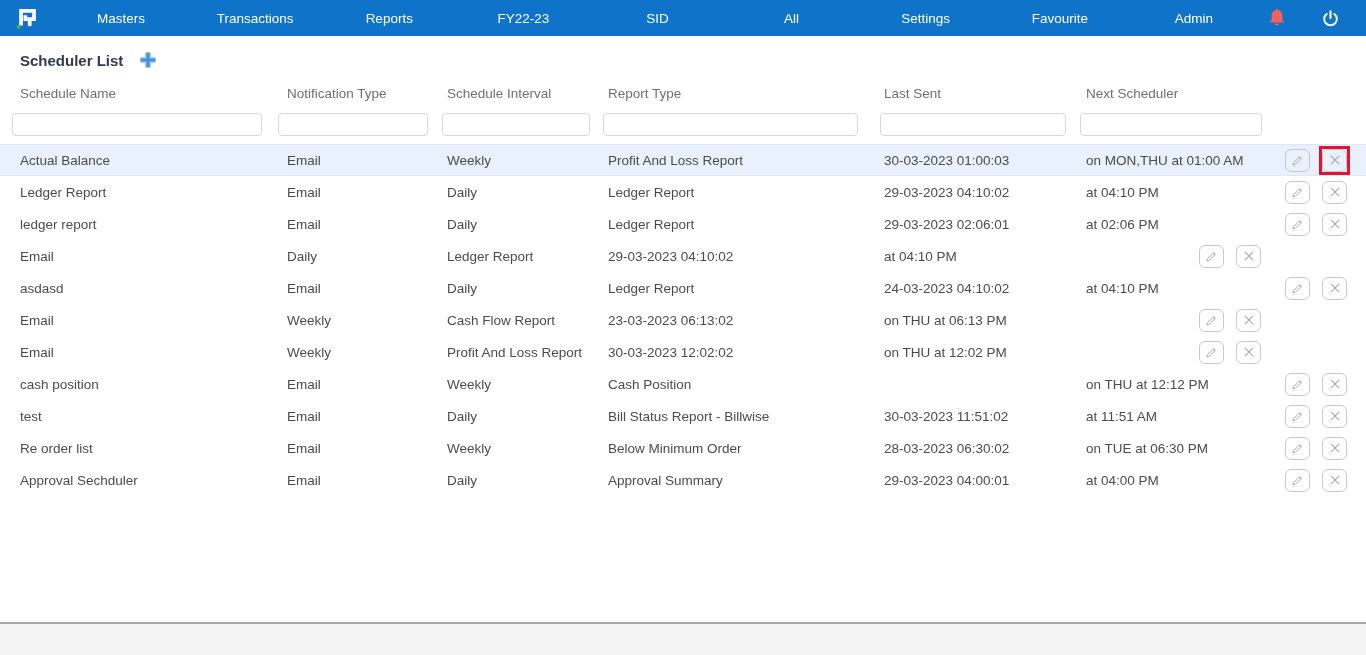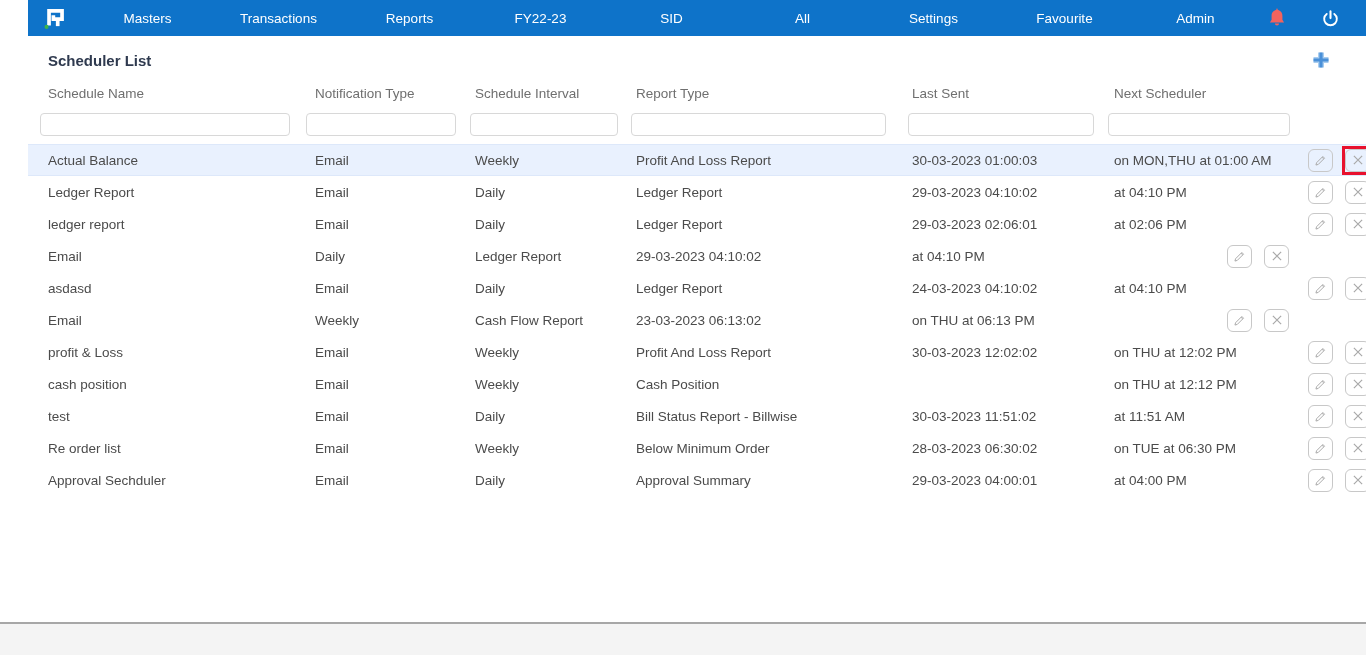--- a/index.html
+++ b/index.html
@@ -1,30 +1,30 @@
 <!DOCTYPE html>
 <html><head>
 <meta charset="utf-8">
 <style>
   * { margin:0; padding:0; box-sizing:border-box; }
   html,body { background:#ffffff; }
   body { font-family:"Liberation Sans", sans-serif; }
-  .app { position:relative; width:1366px; height:655px; background:#fff; overflow:hidden;padding-left:28px; }
+  .app { position:relative; width:1366px; height:655px; background:#fff; overflow:hidden; }
 
   
   .navbar { display:flex; align-items:center; height:36px; background:#0e73c9; }
   .logo-box { width:54px; height:36px; display:flex; align-items:center; justify-content:center; cursor:pointer; }
   .nav-items { flex:1; display:flex; align-items:center; height:100%; }
   .nav-item { flex:1; text-align:center; color:#ffffff; font-size:13.5px; height:100%;
               display:flex; align-items:center; justify-content:center; cursor:pointer; }
   .nav-right { display:flex; align-items:center; gap:34px; padding:0 26px 0 6px; height:100%; }
   .nav-icon-btn { background:none; border:none; cursor:pointer; display:flex; align-items:center; }
 
   
-  .page-head { display:flex; align-items:center; justify-content:space-between; padding:13px 20px 6px 20px; }
+  .page-head { display:flex; align-items:center; padding:13px 20px 6px 20px; }
   .page-title { font-size:15px; font-weight:bold; color:#2f3a4f; }
   .add-btn { background:none; border:none; cursor:pointer; padding:0 14px; display:flex; align-items:center; }
 
   
   .grid { display:grid; grid-template-columns:267px 160px 161px 276px 202px 194px 1fr; align-items:center; }
   .thead { padding-left:20px; height:32px; }
   .th { font-size:13.5px; color:#6f6f6f; }
   .filter-row { padding-left:12px; height:30px; margin-bottom:5px; }
   .filter-row .fcell { padding-left:0; }
   .filter-input { height:23px; border:1px solid #d8d8d8; border-radius:4px; outline:none;
@@ -254,21 +254,20 @@
           <button class="icon-btn">
             <svg width="12" height="12" viewBox="0 0 16 16">
               <path d="M2.5 2.5 L13.5 13.5 M13.5 2.5 L2.5 13.5" fill="none" stroke="#a9a9a9" stroke-width="1.6"></path>
             </svg>
           </button>
         </span>
       </div>
     </div>
 
     <div class="grid trow">
-      <div class="cell">profit &amp; Loss</div>
       <div class="cell">Email</div>
       <div class="cell">Weekly</div>
       <div class="cell">Profit And Loss Report</div>
       <div class="cell">30-03-2023 12:02:02</div>
       <div class="cell">on THU at 12:02 PM</div>
       <div class="actions">
         <button class="icon-btn">
           <svg width="13" height="13" viewBox="0 0 20 20">
             <path d="M3 17 l1-3.6 L13.6 3.8 l2.6 2.6 L6.6 16 z" fill="none" stroke="#a9a9a9" stroke-width="1.5"></path>
             <path d="M12.4 5 l2.6 2.6" fill="none" stroke="#a9a9a9" stroke-width="1.5"></path>

